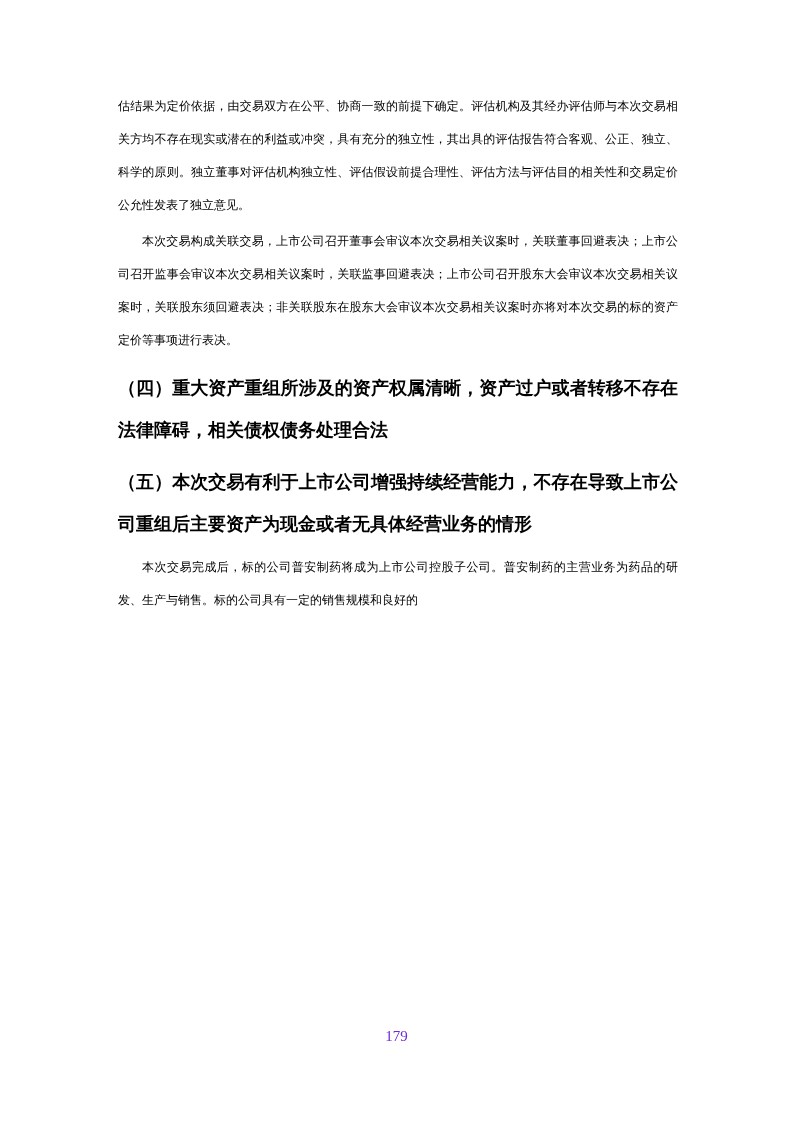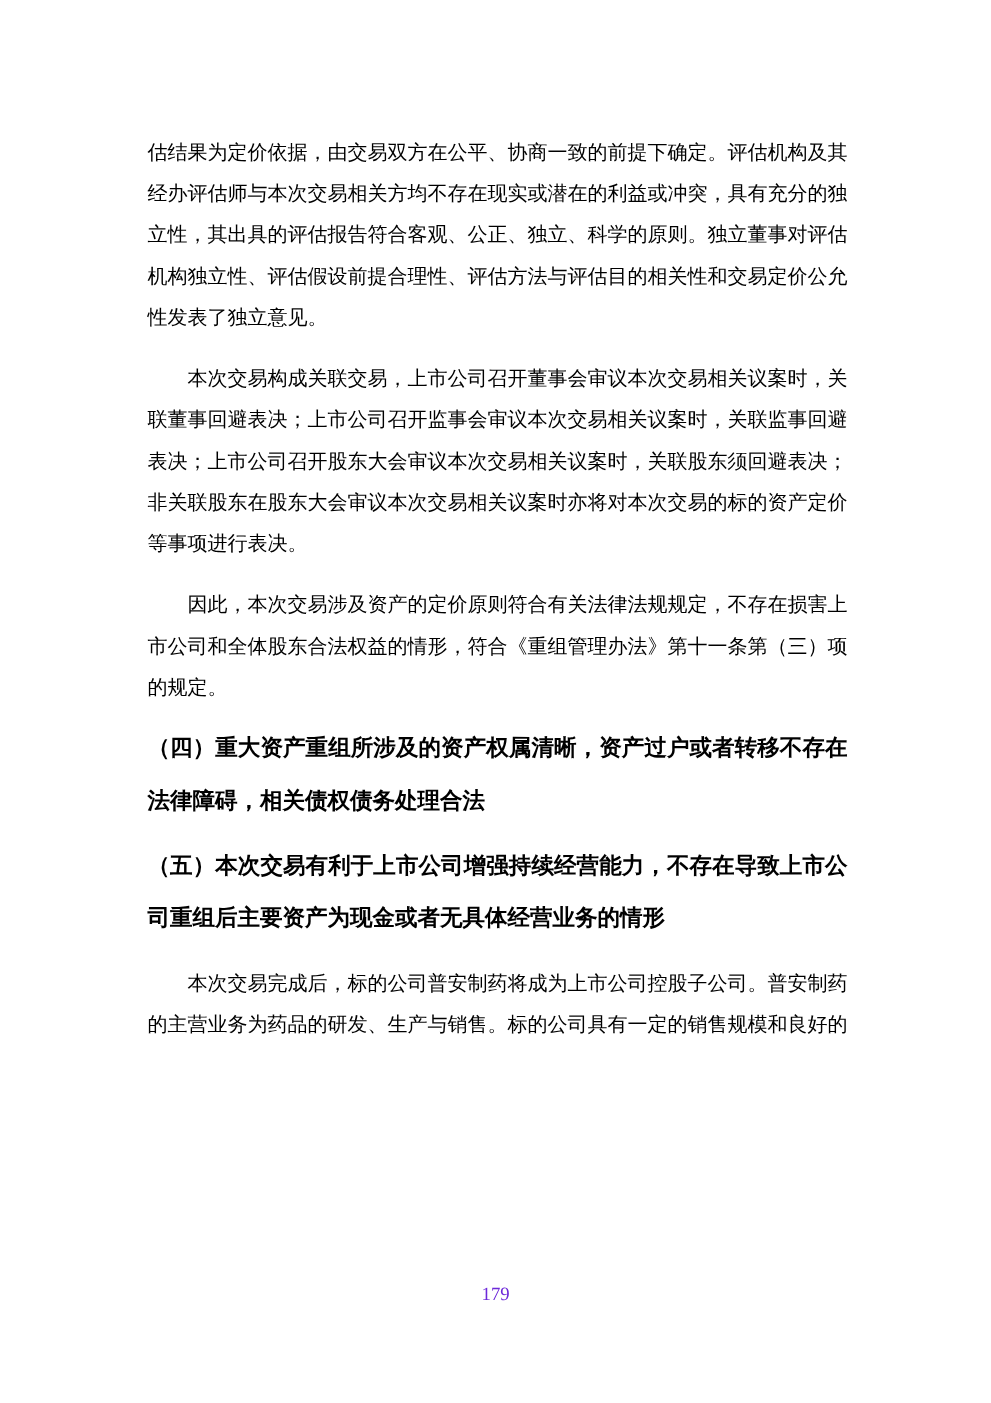--- a/index.html
+++ b/index.html
@@ -17,23 +17,23 @@
   }
   .content {
     position: absolute;
     left: 118px;
     top: 90px;
     width: 560px;
     text-align: justify;
   }
   .body-para {
     font-family: "Liberation Serif", "DejaVu Serif", serif;
-    font-size: 16px;
+    font-size: 12px;
     line-height: 33px;
-    margin: 16px 0 3px 0;
+    margin: 0 0 3px 0;
     text-indent: 2em;
     text-align: justify;
     word-break: normal;
   }
   .body-para.no-indent {
     text-indent: 0;
   }
   .section-heading {
     font-family: "Liberation Sans", "DejaVu Sans", sans-serif;
     font-weight: 700;
@@ -56,19 +56,18 @@
     color: #6d28d9;
   }
 </style>
 </head>
 <body>
 
 <div class="page">
   <div class="content">
     <p class="body-para no-indent">估结果为定价依据，由交易双方在公平、协商一致的前提下确定。评估机构及其经办评估师与本次交易相关方均不存在现实或潜在的利益或冲突，具有充分的独立性，其出具的评估报告符合客观、公正、独立、科学的原则。独立董事对评估机构独立性、评估假设前提合理性、评估方法与评估目的相关性和交易定价公允性发表了独立意见。</p>
     <p class="body-para">本次交易构成关联交易，上市公司召开董事会审议本次交易相关议案时，关联董事回避表决；上市公司召开监事会审议本次交易相关议案时，关联监事回避表决；上市公司召开股东大会审议本次交易相关议案时，关联股东须回避表决；非关联股东在股东大会审议本次交易相关议案时亦将对本次交易的标的资产定价等事项进行表决。</p>
-    <p class="body-para">因此，本次交易涉及资产的定价原则符合有关法律法规规定，不存在损害上市公司和全体股东合法权益的情形，符合《重组管理办法》第十一条第（三）项的规定。</p>
     <h2 class="section-heading">（四）重大资产重组所涉及的资产权属清晰，资产过户或者转移不存在法律障碍，相关债权债务处理合法</h2>
     <h2 class="section-heading">（五）本次交易有利于上市公司增强持续经营能力，不存在导致上市公司重组后主要资产为现金或者无具体经营业务的情形</h2>
     <p class="body-para">本次交易完成后，标的公司普安制药将成为上市公司控股子公司。普安制药的主营业务为药品的研发、生产与销售。标的公司具有一定的销售规模和良好的</p>
   </div>
   <div class="page-number">179</div>
 </div>
 
 </body></html>

